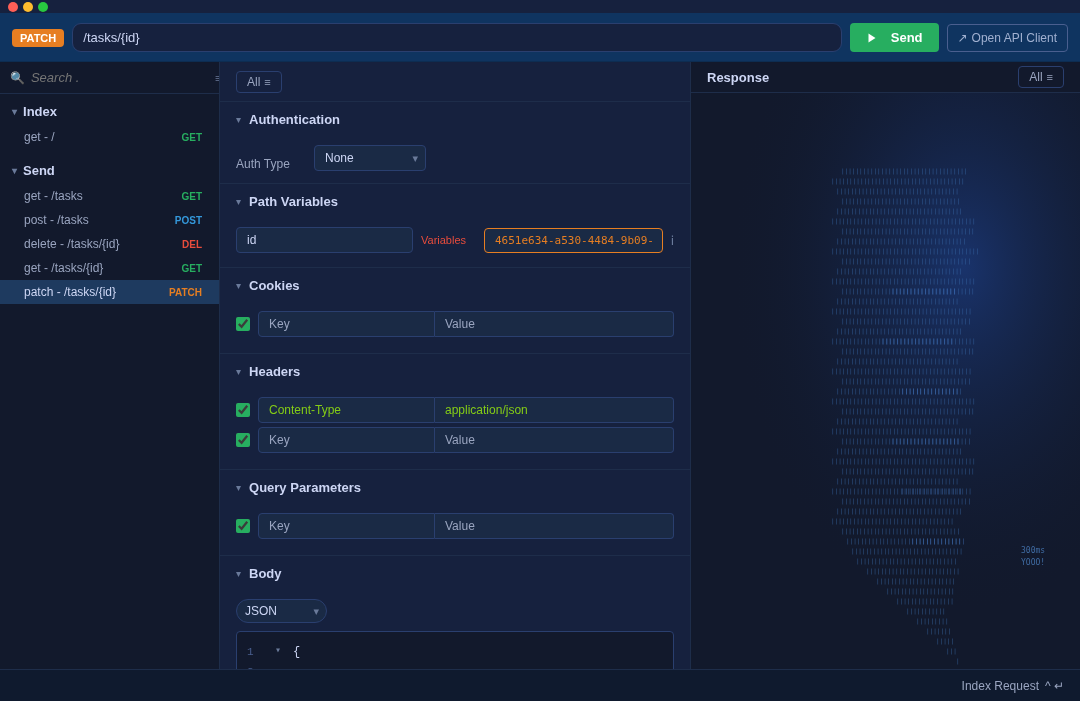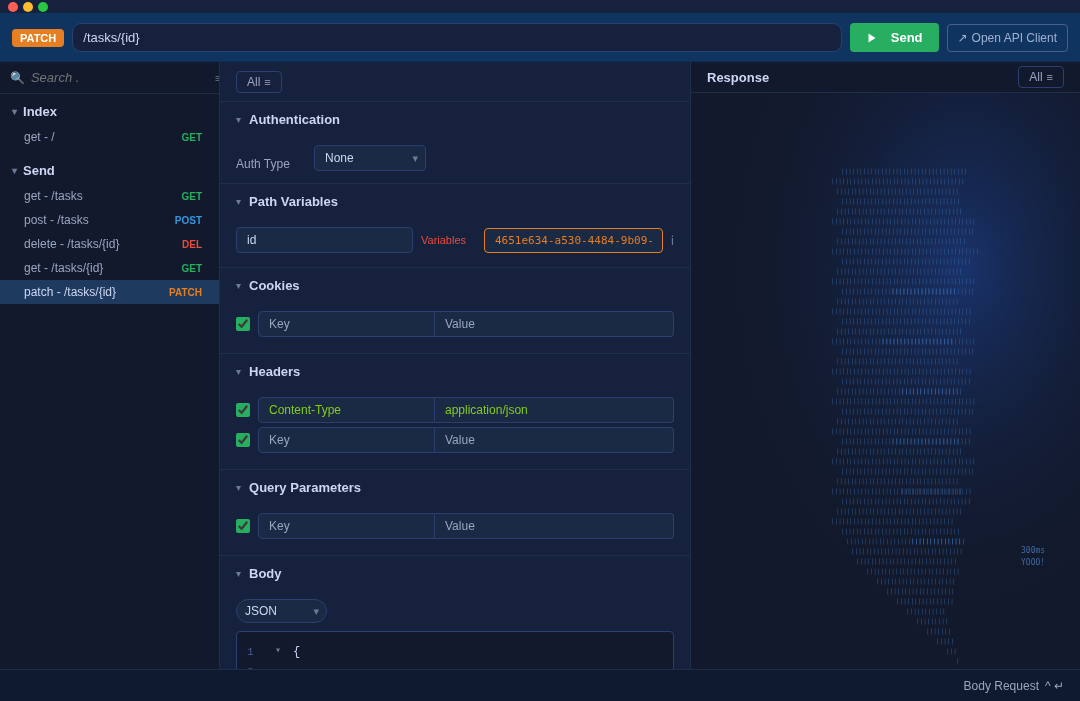--- a/index.html
+++ b/index.html
@@ -399,16 +399,16 @@
         <text x="330" y="460" font-family="monospace" font-size="8" fill="#4a7fbf" opacity="0.8">300ms</text>
         <text x="330" y="472" font-family="monospace" font-size="8" fill="#4a7fbf" opacity="0.8">YOOO!</text>
       </svg>
     </div>
   </div>
 
 </div>
 
 <div class="bottom-bar">
   <button class="send-request-btn">
-    <span>Body Request</span>
+    <span>Index Request</span>
     <span>^ ↵</span>
   </button>
 </div>
 
 </body></html>

